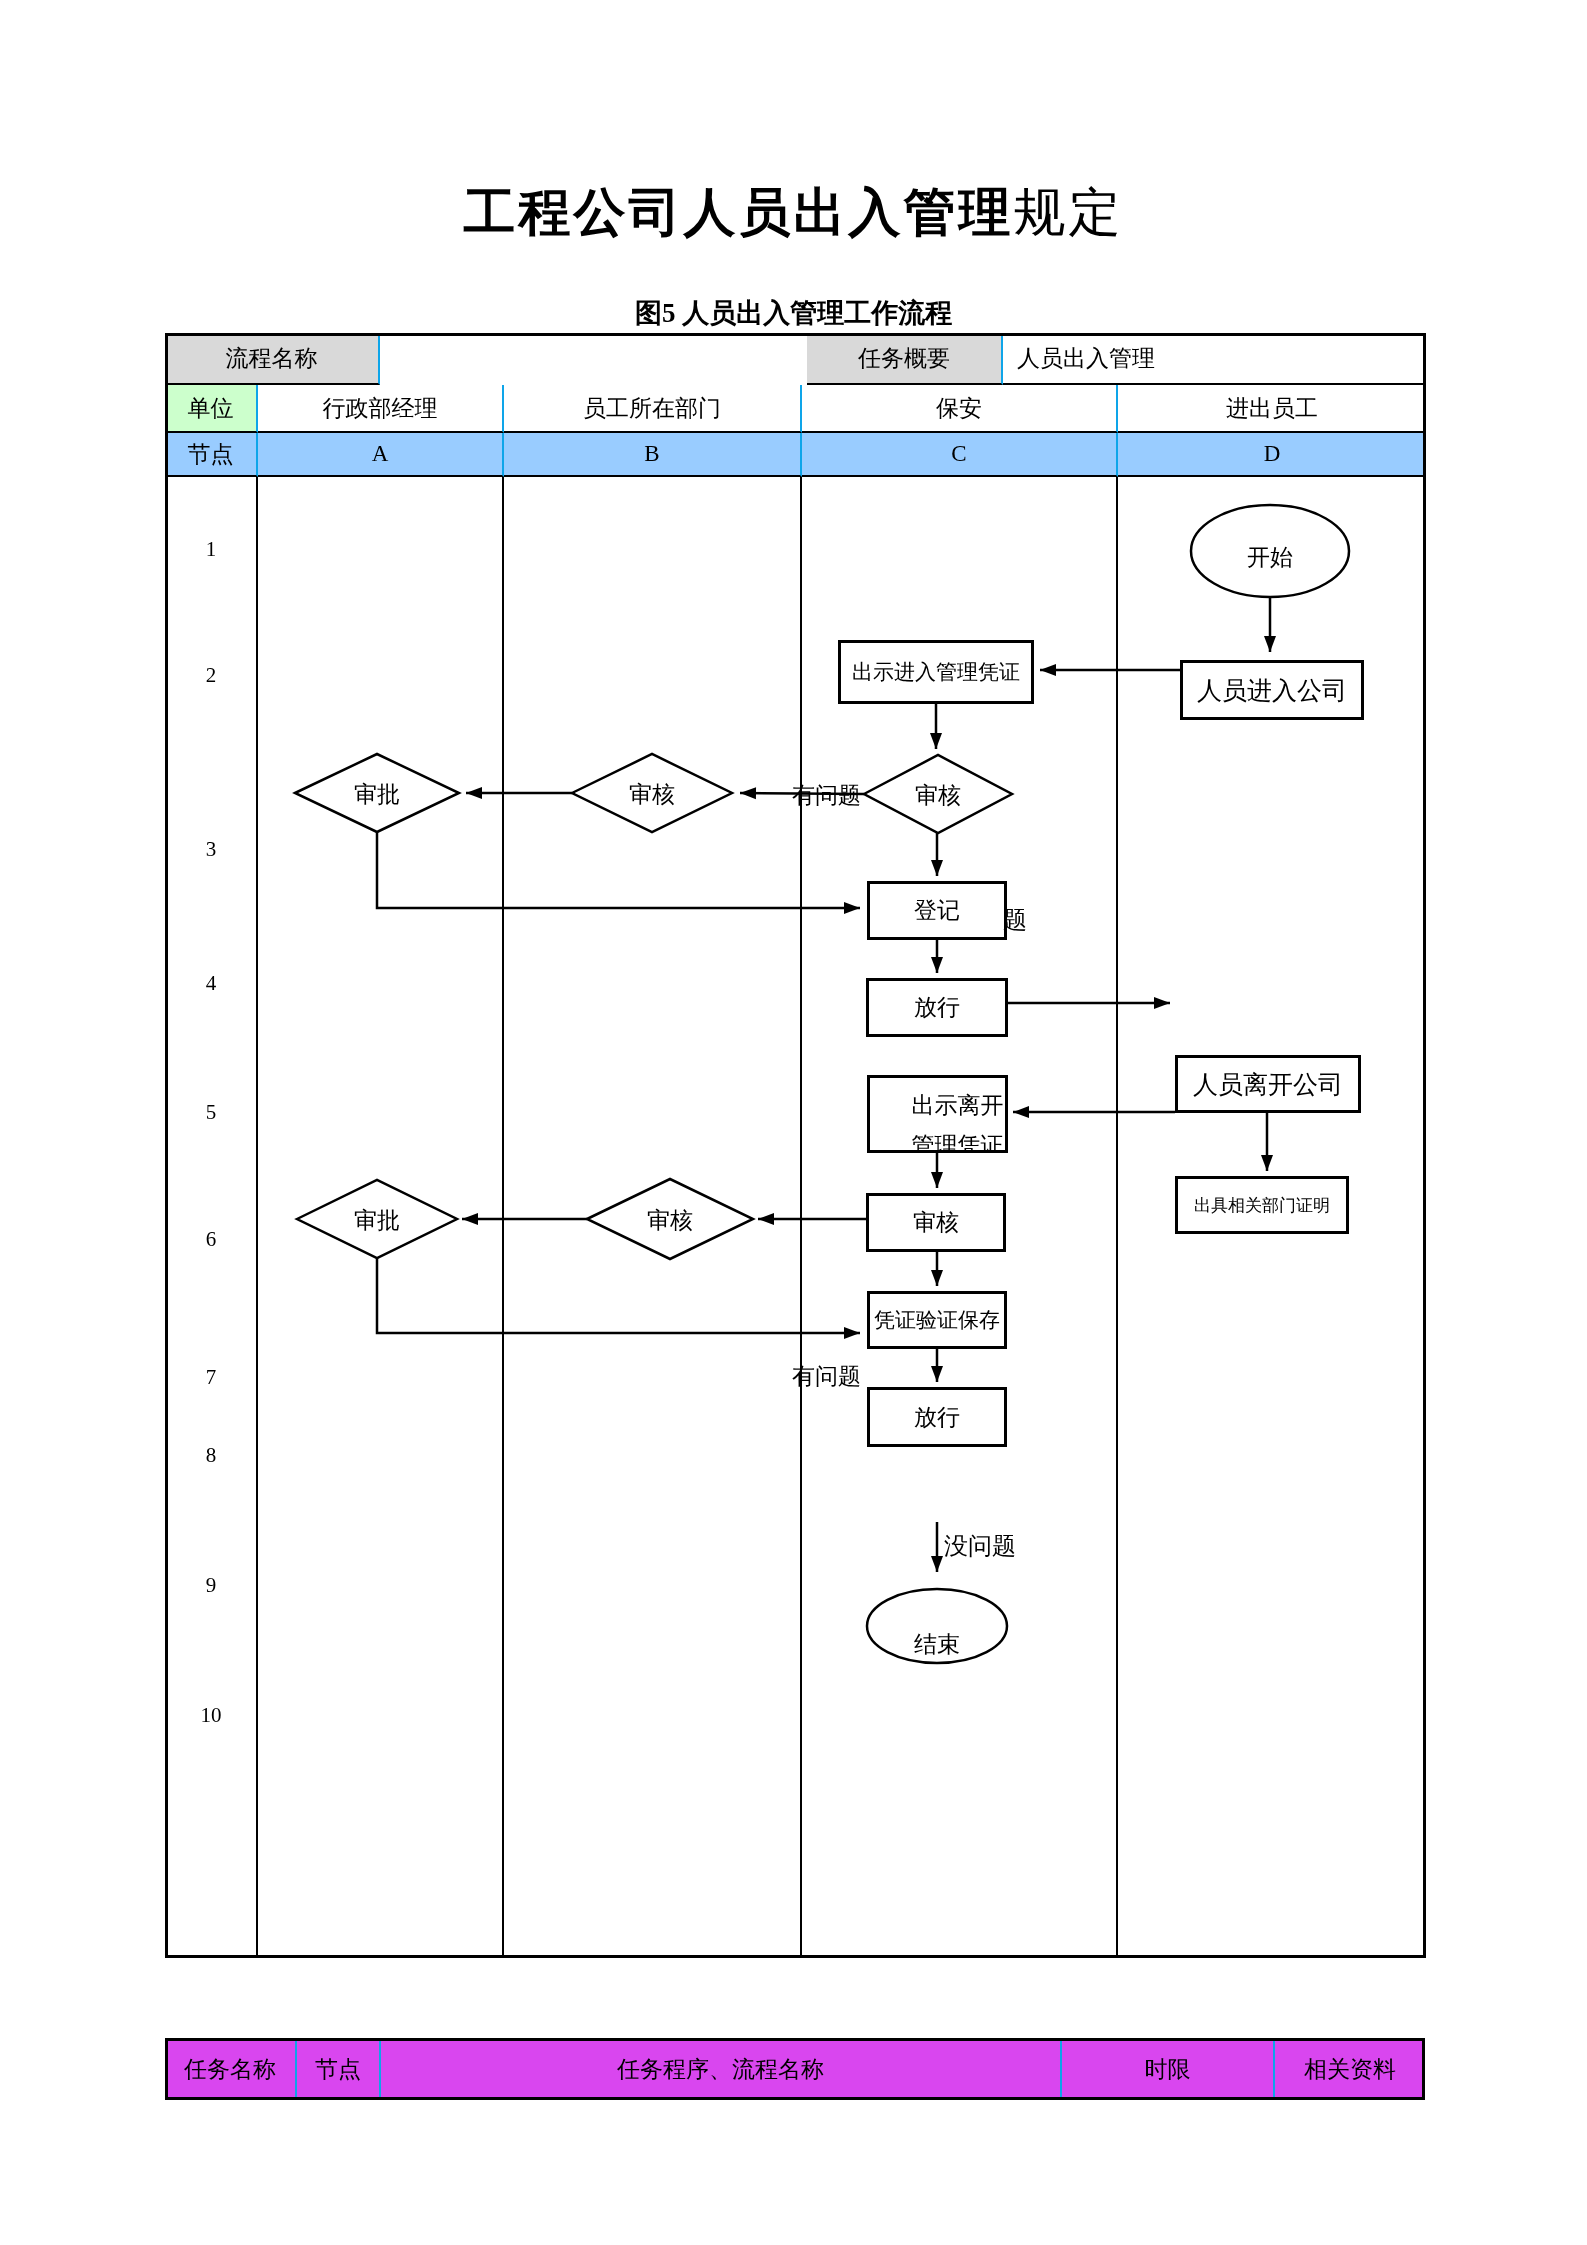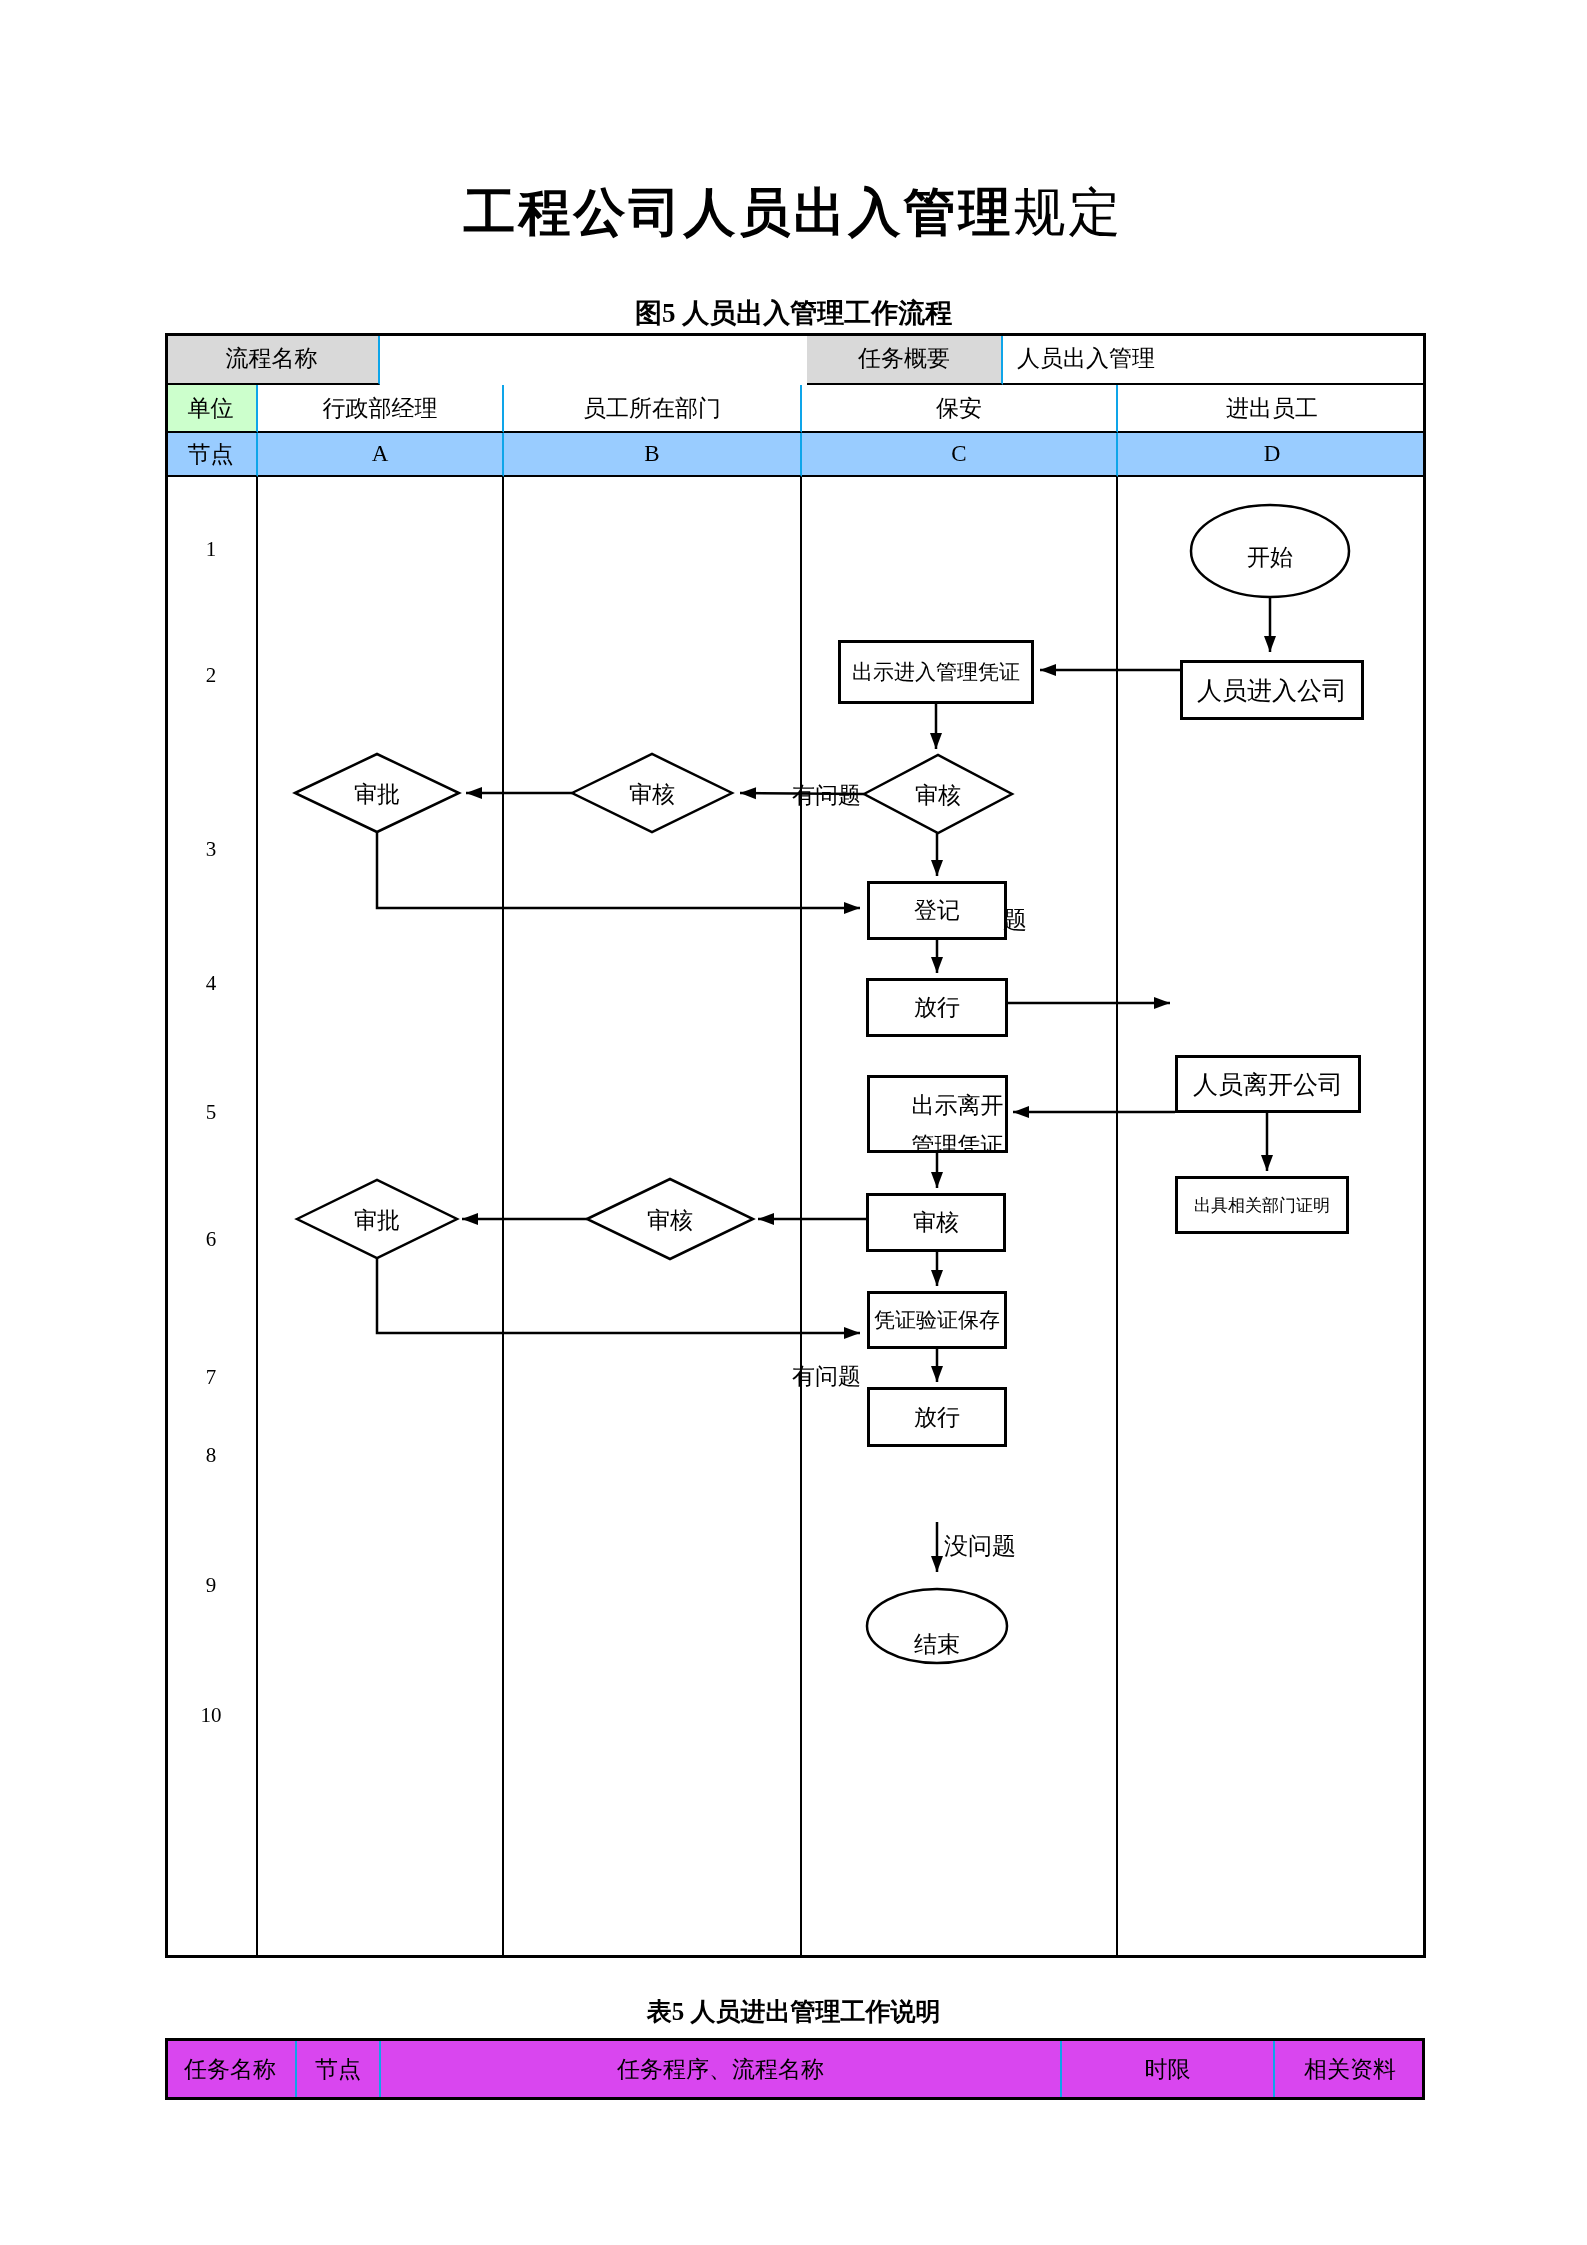--- a/index.html
+++ b/index.html
@@ -140,21 +140,20 @@
   <div class="ctr" style="left:317px;top:1205px;width:120px;height:30px;">审批</div>
   <div class="ctr" style="left:610px;top:1205px;width:120px;height:30px;">审核</div>
 
   <div class="box" style="left:867px;top:1291px;width:140px;height:58px;font-size:21px;">凭证验证保存</div>
   <div class="lbl" style="left:792px;top:1361px;">有问题</div>
   <div class="box" style="left:867px;top:1387px;width:140px;height:60px;">放行</div>
 
   <div class="lbl" style="left:944px;top:1530px;font-size:24px;">没问题</div>
   <div class="ctr" style="left:877px;top:1629px;width:120px;height:30px;">结束</div>
 
-  <div id="tbl2-caption">表5 人员进出管理工作说明</div>
 
   <div class="cell gray2" style="left:165px;top:2038px;width:132px;height:62px;border-bottom:none;">任务名称</div>
   <div class="cell gray2" style="left:297px;top:2038px;width:84px;height:62px;border-bottom:none;">节点</div>
   <div class="cell gray2" style="left:381px;top:2038px;width:681px;height:62px;border-bottom:none;">任务程序、流程名称</div>
   <div class="cell gray2" style="left:1062px;top:2038px;width:213px;height:62px;border-bottom:none;">时限</div>
   <div class="cell gray2 noR" style="left:1275px;top:2038px;width:150px;height:62px;border-bottom:none;">相关资料</div>
   <div class="tborder" style="left:165px;top:2038px;width:1260px;height:62px;"></div>
 
 </div>
 

